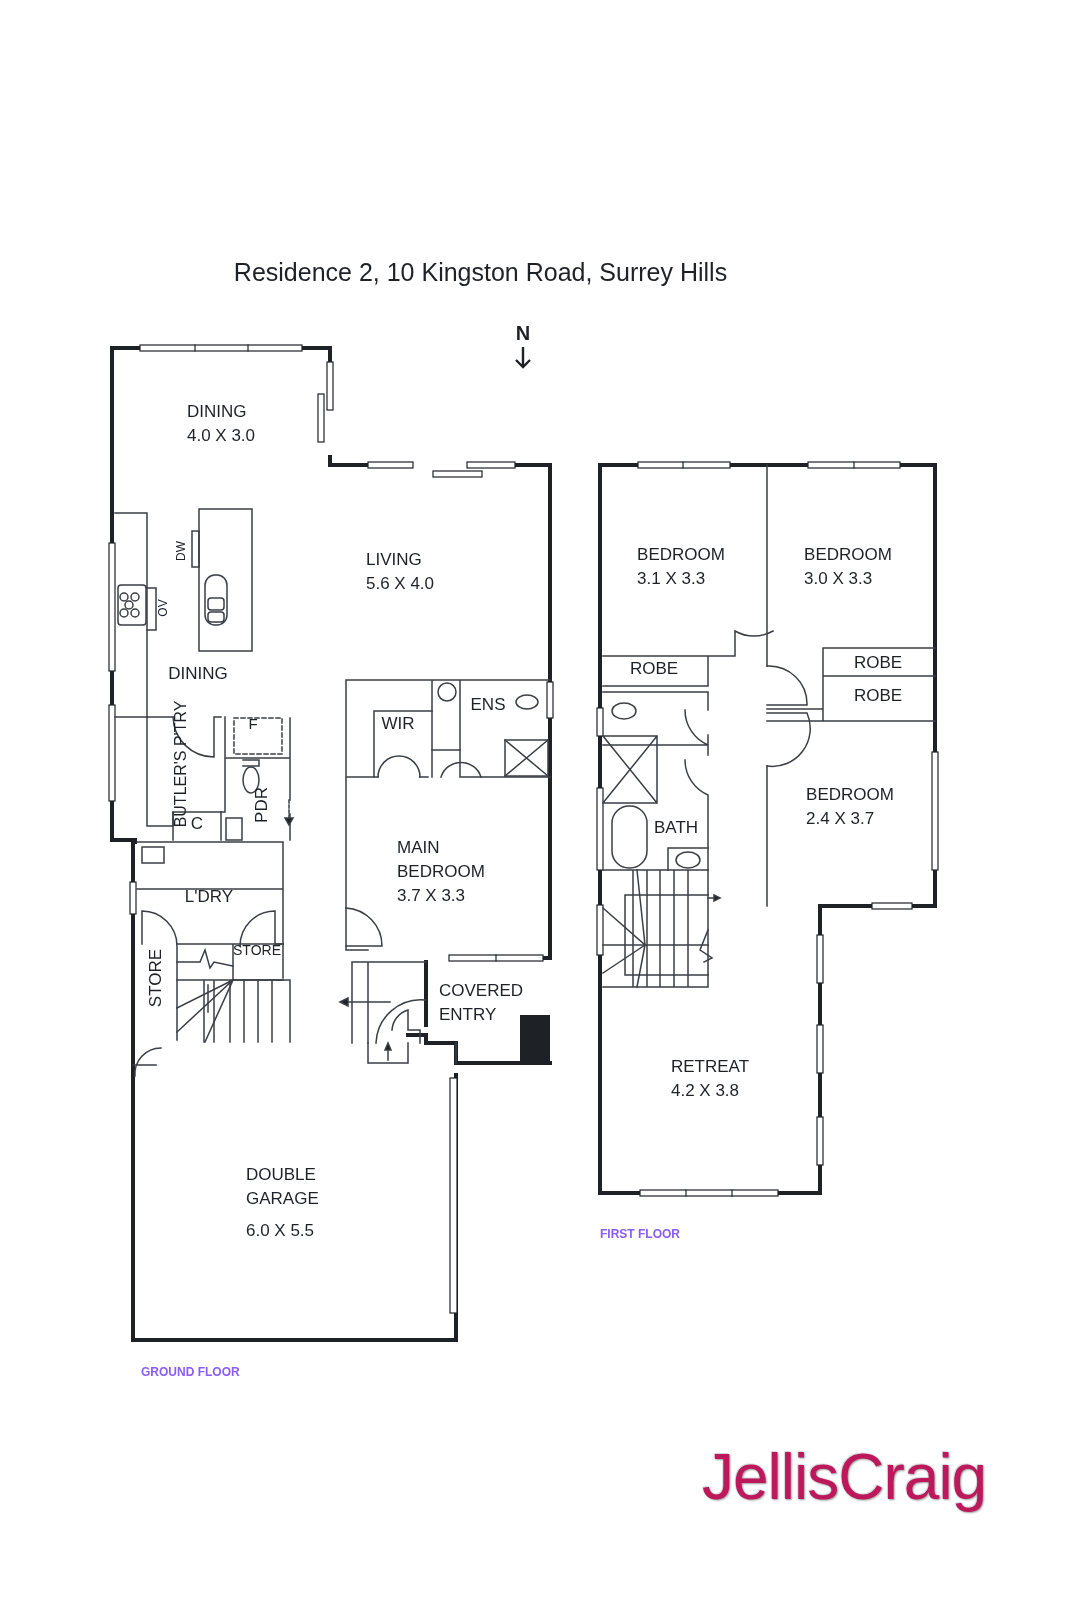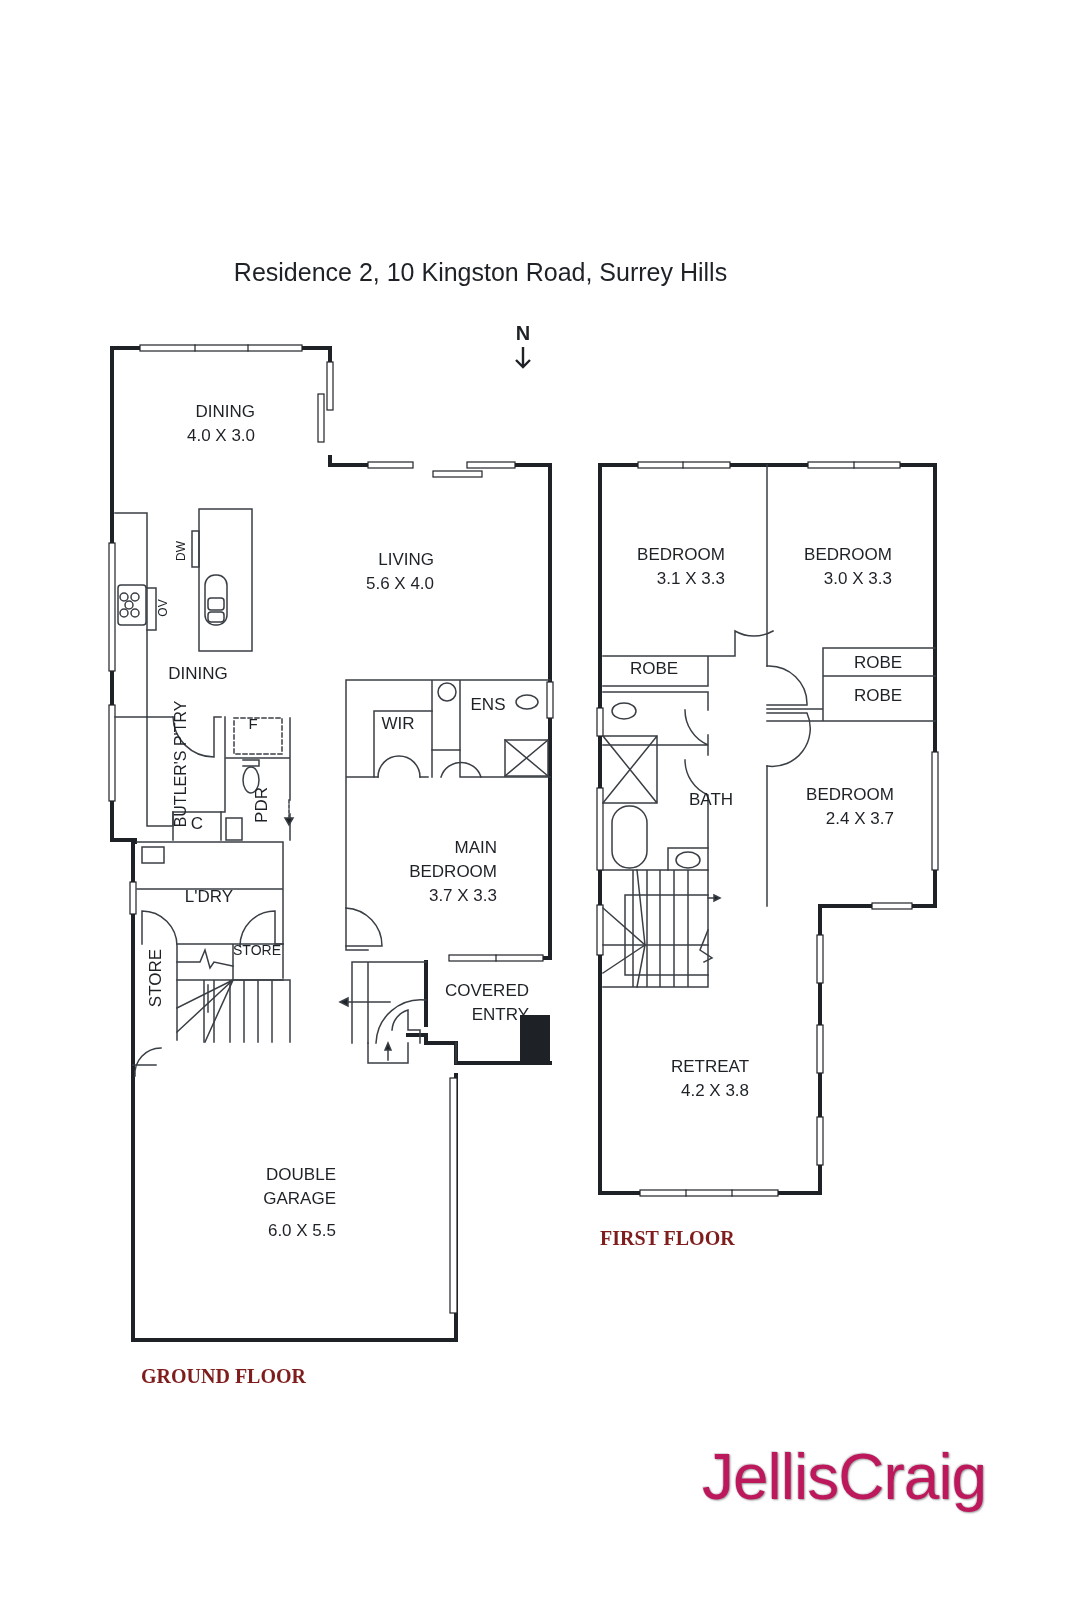--- a/index.html
+++ b/index.html
@@ -1,23 +1,23 @@
 <!DOCTYPE html>
 <html><head>
 <meta charset="utf-8">
 <style>
   html, body { margin: 0; padding: 0; background: #ffffff; }
   body { width: 1067px; height: 1600px; position: relative; overflow: hidden; font-family: "Liberation Sans", sans-serif; color: #1e2227; }
   .title { position: absolute; left: 0; width: 961px; top: 258px; text-align: center; font-size: 25px; color: #1e2227; }
   .north { position: absolute; left: 508px; top: 322px; width: 30px; text-align: center; font-weight: bold; font-size: 20px; }
   .plan { position: absolute; left: 0; top: 0; }
-  .lbl { position: absolute; text-align: right; font-size: 17px; line-height: 24px; color: #1e2227; transform: translateX(-50%); white-space: nowrap; }
+  .lbl { position: absolute; text-align: left; font-size: 17px; line-height: 24px; color: #1e2227; transform: translateX(-50%); white-space: nowrap; }
   .lbl.small { font-size: 15px; }
   .vlbl { position: absolute; font-size: 17px; color: #1e2227; transform: translate(-50%,-50%) rotate(-90deg); white-space: nowrap; line-height: 20px; text-align: center; }
-  .floor-label { position: absolute; font-weight: bold; font-size: 20px; color: #7f1d1d; font-family: Liberation Serif, serif; }
+  .floor-label { position: absolute; font-weight: bold; font-size: 12px; color: #8b5cf6; }
   .logo { position: absolute; left: 702px; top: 1440px; font-size: 64px; color: #be185d; font-family: "Liberation Sans", sans-serif; letter-spacing: -1px;
           text-shadow: 1px 1px 2px #9a9a9a, -1px -1px 1px #d8d8d8; }
 </style>
 </head>
 <body>
 
 <div class="title">Residence 2, 10 Kingston Road, Surrey Hills</div>
 <div class="north">
   <div>N</div>
   <svg width="30" height="26" viewBox="0 0 30 26">
@@ -189,21 +189,21 @@
   <div>BEDROOM</div>
   <div>3.1 X 3.3</div>
 </div>
 <div class="lbl" style="left:848px;top:543px;">
   <div>BEDROOM</div>
   <div>3.0 X 3.3</div>
 </div>
 <div class="lbl" style="left:654px;top:657px;">ROBE</div>
 <div class="lbl" style="left:878px;top:651px;">ROBE</div>
 <div class="lbl" style="left:878px;top:684px;">ROBE</div>
-<div class="lbl" style="left:676px;top:788px;margin-left:35px;">BATH</div>
+<div class="lbl" style="left:676px;top:816px;">BATH</div>
 <div class="lbl" style="left:850px;top:783px;">
   <div>BEDROOM</div>
   <div>2.4 X 3.7</div>
 </div>
 <div class="lbl" style="left:710px;top:1055px;">
   <div>RETREAT</div>
   <div>4.2 X 3.8</div>
 </div>
 
 <div class="floor-label" style="left:141px;top:1365px;">GROUND FLOOR</div>

